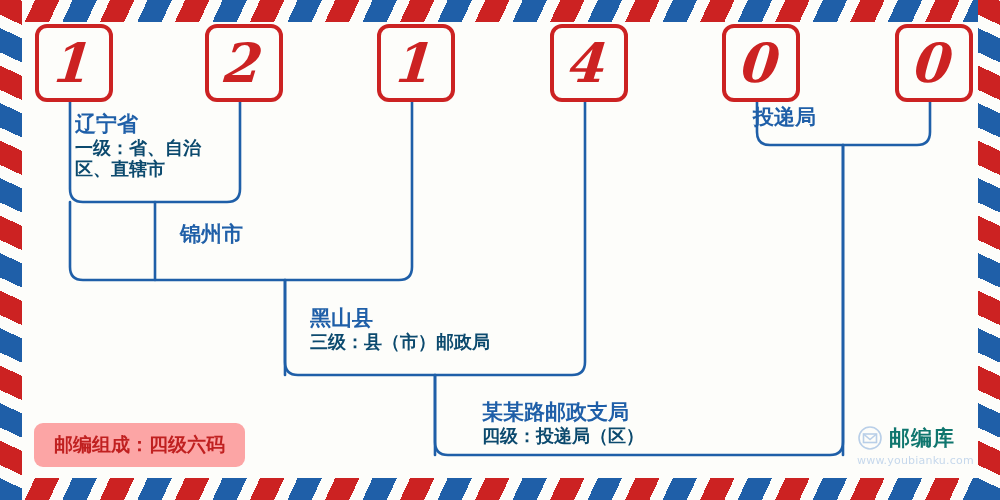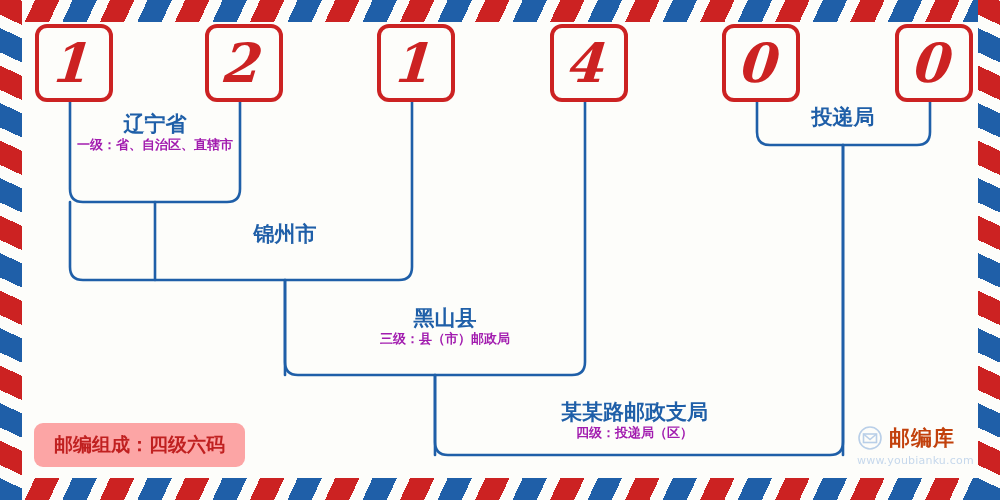--- a/index.html
+++ b/index.html
@@ -47,50 +47,50 @@
     font-size:54px;font-weight:bold;color:#cc2222;
     line-height:1;font-style:italic;
     transform:skewX(-6deg);
     user-select:none;
   }
 
   
   #wires{position:absolute;left:0;top:0;width:1000px;height:500px;z-index:8;}
 
   
-  .label-group{position:absolute;z-index:10;text-align:center;line-height:1.15;}
+  .label-group{position:absolute;z-index:10;text-align:left;line-height:1.15;}
   .label-title{
     font-family:"DejaVu Serif","Liberation Serif",serif;
     font-weight:bold;color:#1f5fa8;font-size:21px;
     white-space:nowrap;
   }
   .label-sub{
     font-family:"DejaVu Sans","Liberation Sans",sans-serif;
-    font-weight:bold;color:#a21caf;font-size:13px;
+    font-weight:bold;color:#0c4a6e;font-size:18px;
     white-space:nowrap;margin-top:2px;
   }
   .label-sub.wrap{white-space:normal;width:160px;}
 
   
   #badge{
     position:absolute;left:34px;top:423px;
     padding:9px 20px;border-radius:9px;
     background:#fca5a5;z-index:10;
   }
   #badge span{
     font-family:"DejaVu Serif","Liberation Serif",serif;
     font-weight:bold;font-size:19px;color:#c02020;white-space:nowrap;
   }
 
   
   #watermark{position:absolute;left:857px;top:424px;z-index:10;}
   .wm-row{display:flex;align-items:center;gap:6px;}
   .wm-text{
     font-family:"DejaVu Sans","Liberation Sans",sans-serif;
-    font-size:21px;font-weight:bold;color:#c2410c;letter-spacing:1px;
+    font-size:21px;font-weight:bold;color:#0f766e;letter-spacing:1px;
   }
   .wm-url{
     font-family:"DejaVu Sans","Liberation Sans",sans-serif;
     font-size:11px;color:#c6d8ec;margin-top:2px;letter-spacing:.2px;
   }
 </style>
 </head>
 <body>
 
 <div id="stage">

